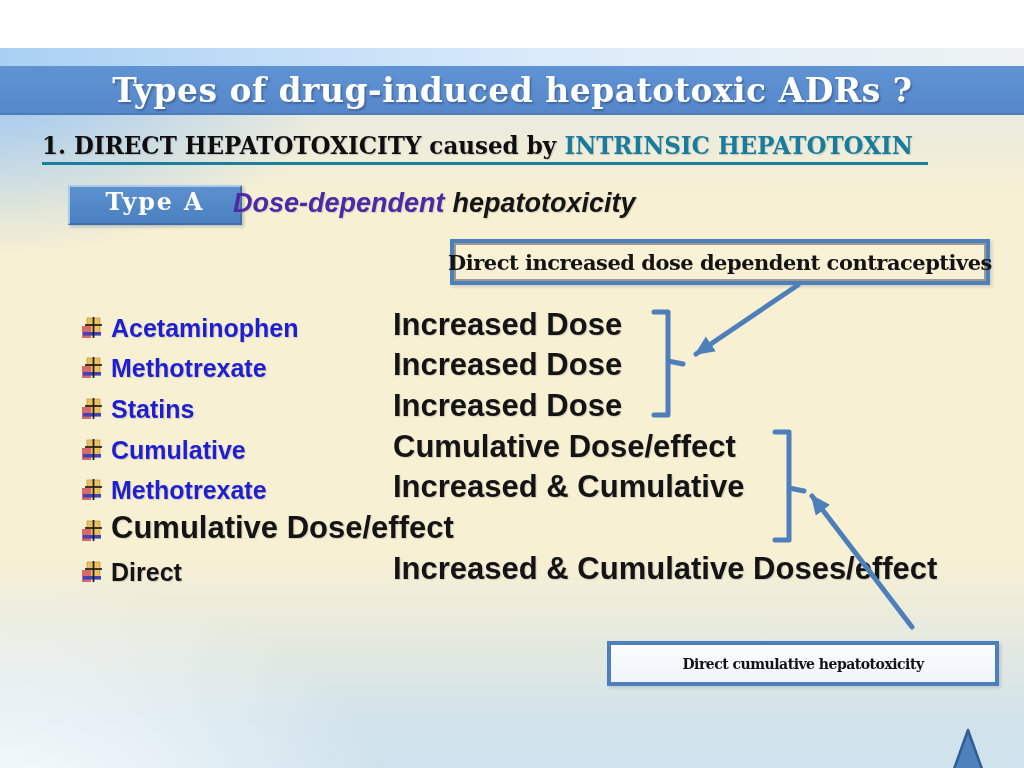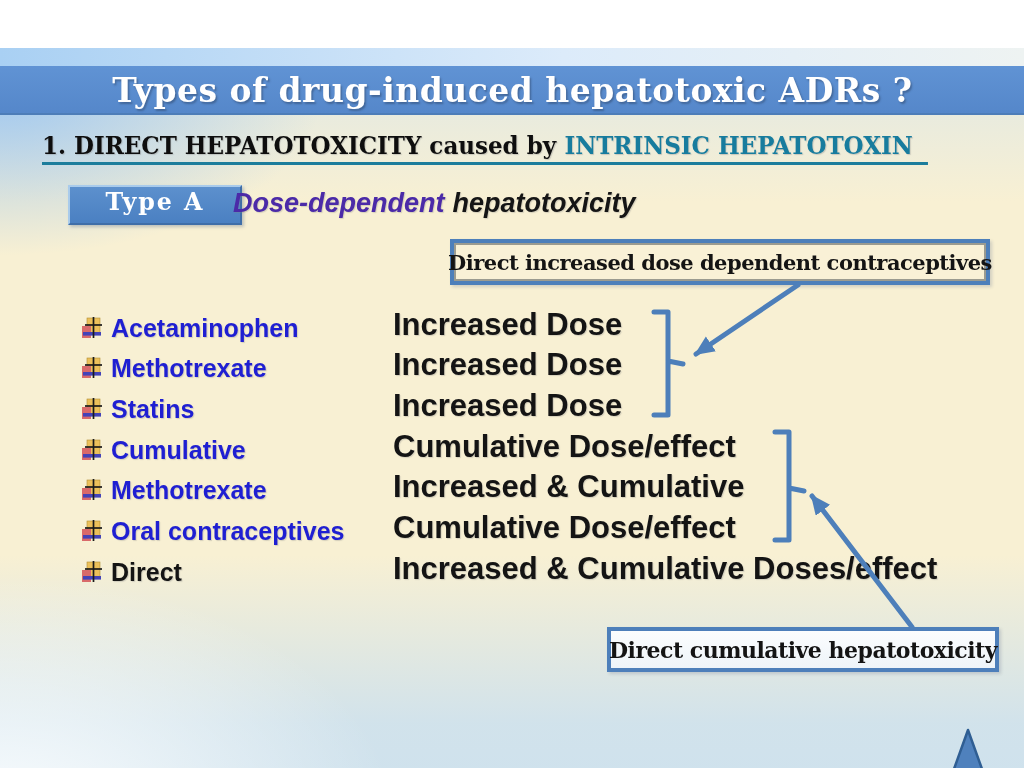--- a/index.html
+++ b/index.html
@@ -61,24 +61,24 @@
     border:4px solid #4d7fba; display:flex; align-items:center; justify-content:center;
     font-family:"DejaVu Serif", serif; font-weight:bold; color:#141414;
     white-space:nowrap;
   }
   .callout-top{
     left:450px; top:191px; width:540px; height:46px;
     background:#f9f1d6; box-shadow:inset 0 0 0 2px rgba(40,50,60,0.45), 2px 2px 3px rgba(120,130,150,0.3);
     font-size:21px; letter-spacing:-0.5px;
   }
   .callout-bottom{
-    left:607px; top:579px; width:392px; height:45px;
+    left:607px; top:593px; width:392px; height:45px;
     background:linear-gradient(180deg,#fbfdfe,#eef4f9);
     box-shadow:2px 2px 3px rgba(120,130,150,0.3);
-    font-size:22px; letter-spacing:-0.5px;
+    font-size:14px; letter-spacing:-0.5px;
   }
   .drug-list{ position:absolute; left:80px; top:254px; }
   .drug-row{ display:flex; align-items:flex-end; height:40.7px; }
   .bullet{ width:24px; height:26px; margin-right:7px; flex:0 0 auto; }
   .drug-name{
     width:282px; font-size:25px; font-weight:bold; white-space:nowrap;
     text-shadow:1px 1px 1px rgba(130,130,130,0.3);
   }
   .nm-blue{ color:#1f1fd2; }
   .nm-black{ color:#141414; }
@@ -178,21 +178,20 @@
   </div>
 
   <div class="drug-row">
     <svg class="bullet" viewBox="0 0 22 26" xmlns="http://www.w3.org/2000/svg">
       <rect x="6" y="1" width="13" height="15" fill="#ecc05a" stroke="#b08c34" stroke-width="0.6"></rect>
       <rect x="1" y="9" width="9" height="12" fill="#d96a6a"></rect>
       <rect x="2" y="15" width="18" height="3.6" fill="#4343b8"></rect>
       <line x1="12.5" y1="0" x2="12.5" y2="21" stroke="#1a1a1a" stroke-width="1.7"></line>
       <line x1="4" y1="8" x2="21" y2="8" stroke="#1a1a1a" stroke-width="1.7"></line>
     </svg>
-    <span class="drug-name nm-blue">Oral contraceptives</span>
     <span class="drug-effect">Cumulative Dose/effect</span>
   </div>
 
   <div class="drug-row">
     <svg class="bullet" viewBox="0 0 22 26" xmlns="http://www.w3.org/2000/svg">
       <rect x="6" y="1" width="13" height="15" fill="#ecc05a" stroke="#b08c34" stroke-width="0.6"></rect>
       <rect x="1" y="9" width="9" height="12" fill="#d96a6a"></rect>
       <rect x="2" y="15" width="18" height="3.6" fill="#4343b8"></rect>
       <line x1="12.5" y1="0" x2="12.5" y2="21" stroke="#1a1a1a" stroke-width="1.7"></line>
       <line x1="4" y1="8" x2="21" y2="8" stroke="#1a1a1a" stroke-width="1.7"></line>

